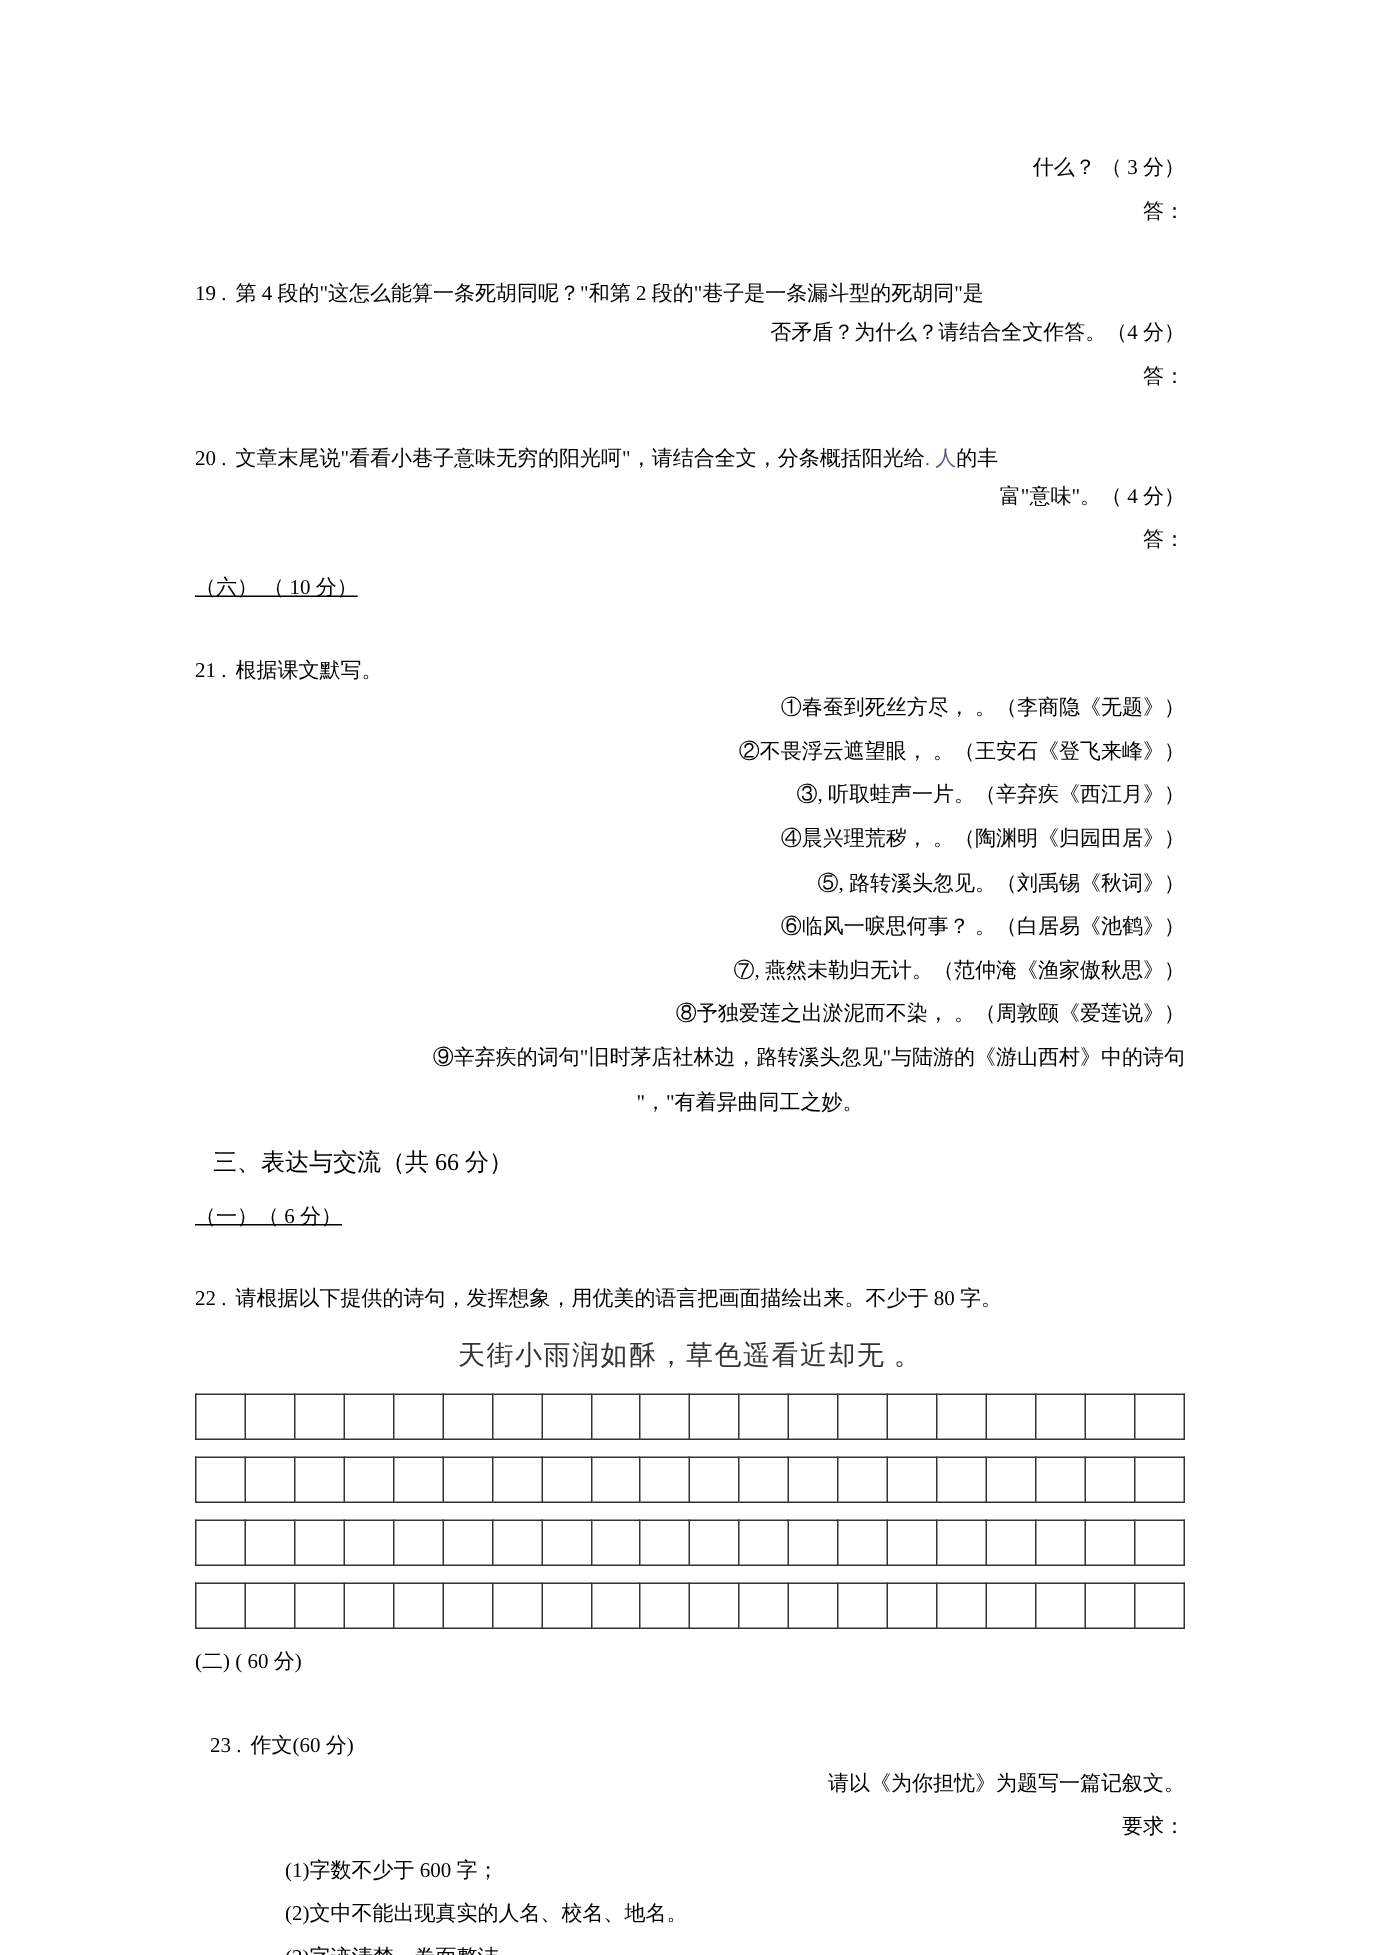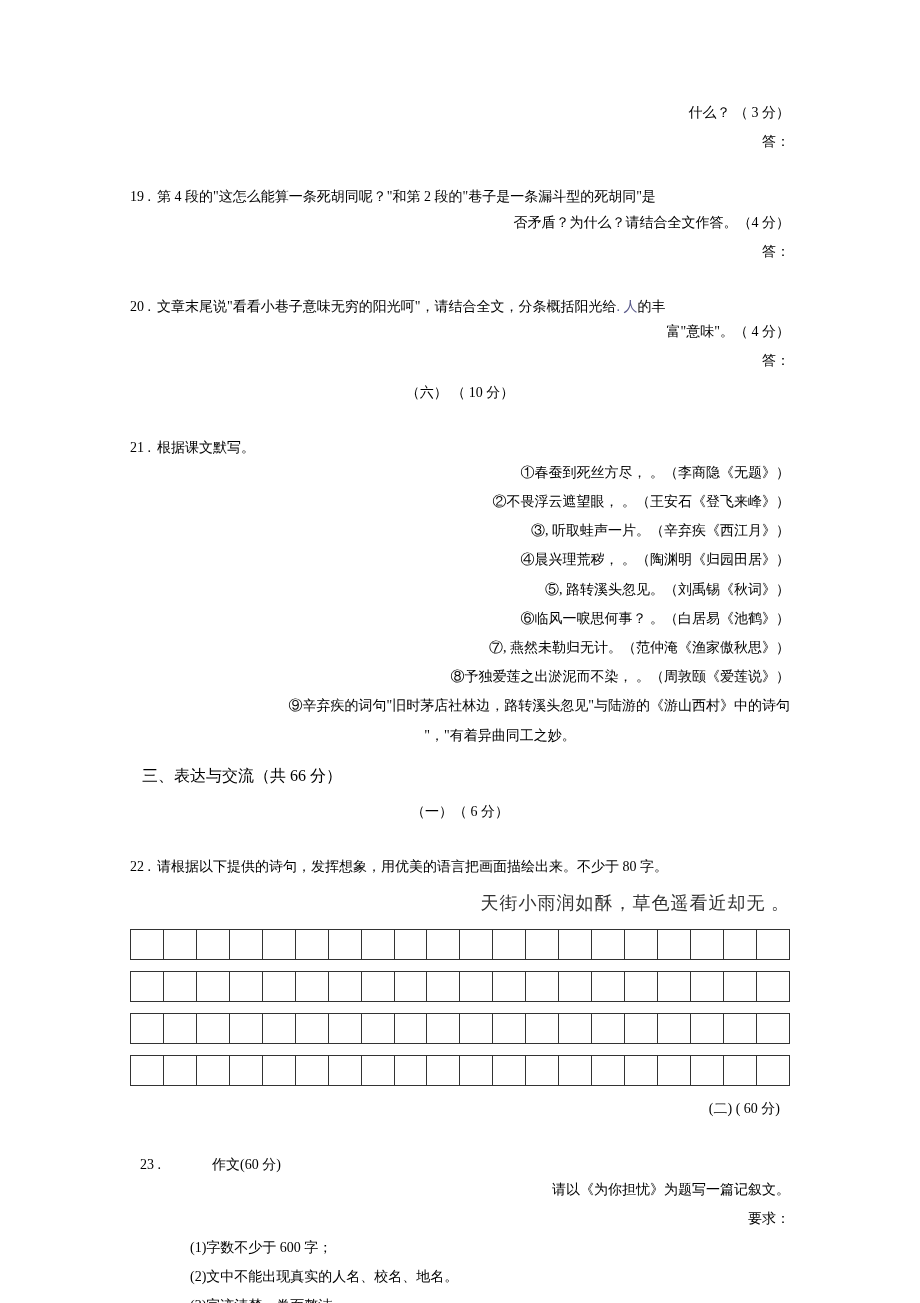--- a/index.html
+++ b/index.html
@@ -12,26 +12,26 @@
       color: #000;
       padding: 100px 130px 80px 130px;
       line-height: 1.8;
     }
     .line { margin-bottom: 4px; }
     .indent-1 { padding-left: 38px; text-align: right; }
     .indent-2 { padding-left: 60px; }
     .q-line { display: flex; align-items: flex-start; margin-top: 30px; }
     .q-num { flex-shrink: 0; margin-right: 6px; }
     .q-body { flex: 1; }
-    .section-header { text-align: center; margin: 6px 0 10px 0; }
+    .section-header { margin: 6px 0 10px 0; text-decoration: underline; }
     .section3-title { font-size: 16px; margin: 14px 0 8px 12px; }
-    .poem-line { text-align: right; font-size: 18px; font-family: "KaiTi","STKaiti","SimSun",serif; color: #333; margin: 8px 0 10px 0; letter-spacing: 1px; }
+    .poem-line { text-align: center; font-size: 18px; font-family: "KaiTi","STKaiti","SimSun",serif; color: #333; margin: 8px 0 10px 0; letter-spacing: 1px; }
     .grid-table { border-collapse: collapse; width: 100%; margin: 0 0 10px 0; }
     .grid-table td { border: 1px solid #333; height: 30px; }
-    .right-label { text-align: right; margin: 4px 0 10px 0; padding-right: 10px; }
+    .right-label { margin: 4px 0 10px 0; padding-right: 10px; }
     .accent { color: #5a5a8a; }
   </style>
 </head>
 <body>
 
 <div class="line indent-1">什么？  （ 3 分）</div>
 <div class="line indent-1">答：</div>
 
 <div class="q-line">
   <span class="q-num">19 .</span>
@@ -172,21 +172,21 @@
         <td></td>
         <td></td>
         <td></td>
         <td></td>
       </tr>
     </tbody>
 </table>
 
 <div class="right-label">(二) ( 60 分)</div>
 
-<div class="q-line" style="padding-left:10px;gap:45px;">
+<div class="q-line" style="padding-left:10px;">
   <span class="q-num">23 .</span>
   <span class="q-body">作文(60 分)</span>
 </div>
 <div class="line indent-1">请以《为你担忧》为题写一篇记叙文。</div>
 <div class="line indent-1">要求：</div>
 <div class="line indent-2">(1)字数不少于 600 字；</div>
 <div class="line indent-2">(2)文中不能出现真实的人名、校名、地名。</div>
 <div class="line indent-2">(2)字迹清楚，卷面整洁。</div>
 
 </body></html>

